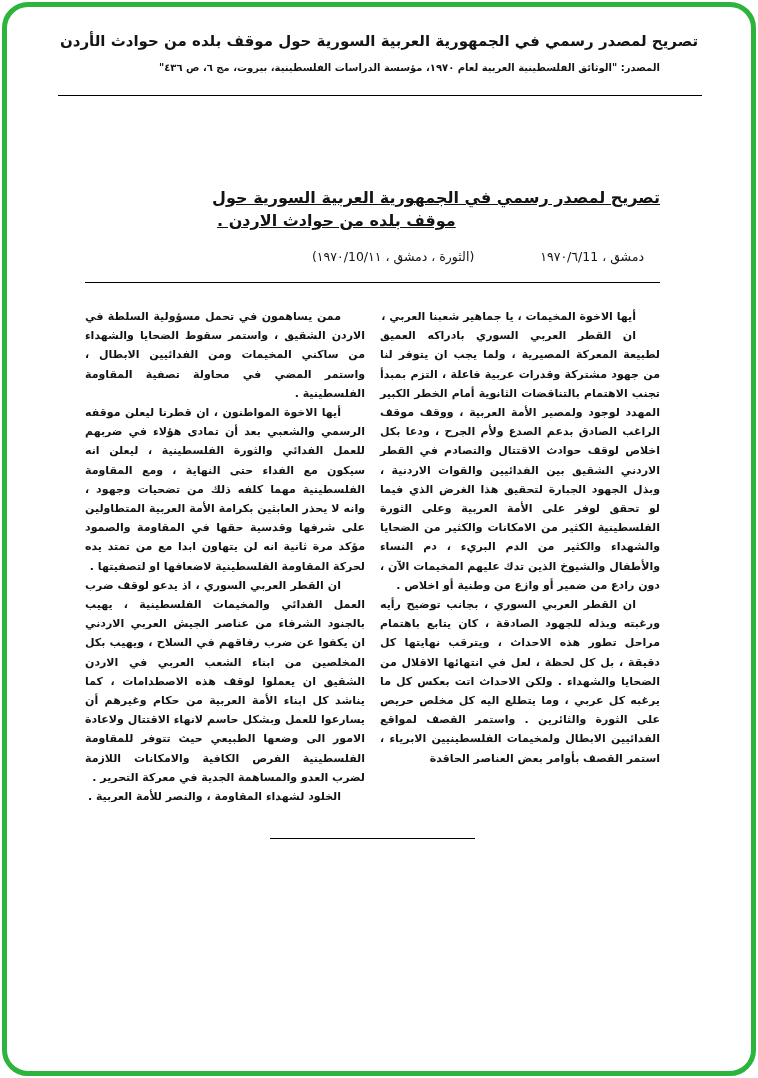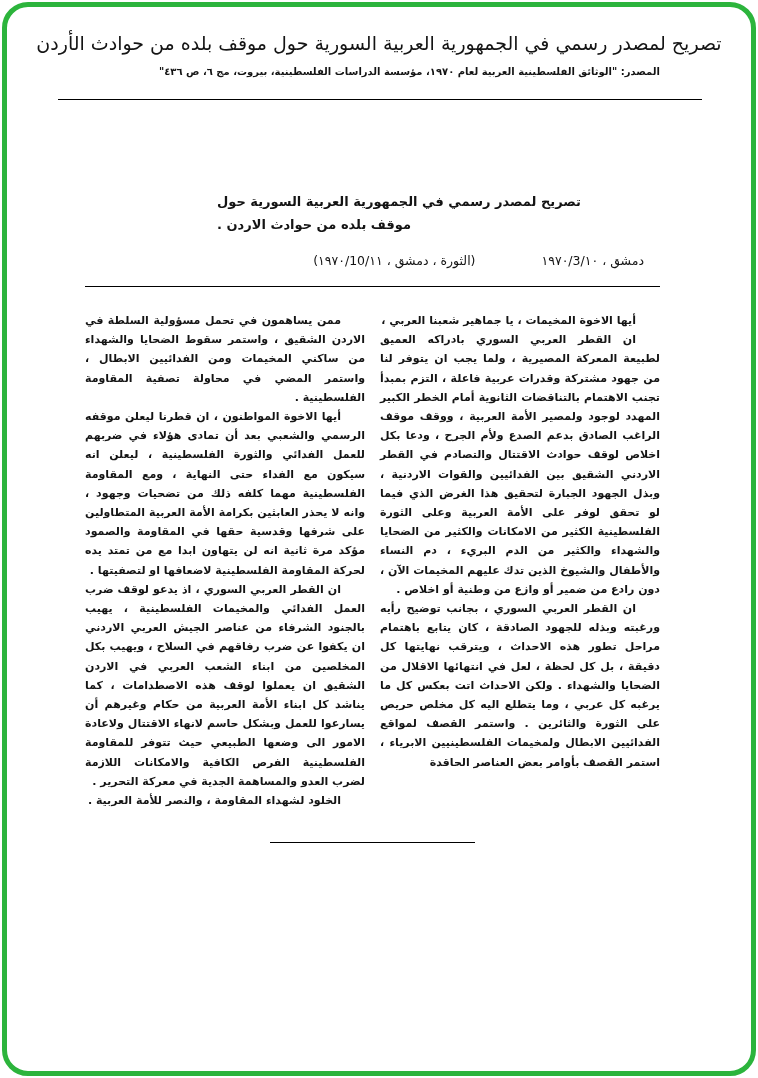--- a/index.html
+++ b/index.html
@@ -24,22 +24,22 @@
     border: 5px solid var(--frame-green);
     border-radius: 26px;
     pointer-events: none;
   }
   .header {
     padding-top: 32px;
     text-align: center;
     direction: rtl;
   }
   .header-title {
-    font-size: 19px;
-    font-weight: normal;
+    font-size: 15px;
+    font-weight: bold;
     letter-spacing: 0.2px;
   }
   .header-source {
     font-size: 10px;
     font-weight: bold;
     margin: 12px 98px 0 98px;
     text-align: right;
     direction: rtl;
   }
   .header-divider {
@@ -50,22 +50,23 @@
   .doc-body {
     margin: 0 98px 0 85px;
     direction: rtl;
   }
   .doc-title {
     margin-top: 90px;
     margin-left: 132px;
     direction: rtl;
     text-align: left;
     font-weight: bold;
-    font-size: 13px;
+    font-size: 16px;
     line-height: 23px;
+    text-decoration: underline;
   }
   .doc-title .title-line { white-space: nowrap; }
   .dateline {
     margin-top: 17px;
     direction: rtl;
     display: flex;
     gap: 66px;
     padding-right: 16px;
     font-size: 12.5px;
   }
@@ -111,21 +112,21 @@
   <div class="header-divider"></div>
 
   <div class="doc-body">
 
     <div class="doc-title">
       <div class="title-line">تصريح لمصدر رسمي في الجمهورية العربية السورية حول</div>
       <div class="title-line">موقف بلده من حوادث الاردن .</div>
     </div>
 
     <div class="dateline">
-      <span>دمشق ، ١٩٧٠/3/١٠</span>
+      <span>دمشق ، ١٩٧٠/٦/11</span>
       <span>(الثورة ، دمشق ، ١٩٧٠/10/١١)</span>
     </div>
 
     <div class="body-divider"></div>
 
     <div class="columns">
       <div class="col">
         <p>أيها الاخوة المخيمات ، يا جماهير شعبنا العربي ،</p>
         <p>ان القطر العربي السوري بادراكه العميق لطبيعة المعركة المصيرية ، ولما يجب ان يتوفر لنا من جهود مشتركة وقدرات عربية فاعلة ، التزم بمبدأ تجنب الاهتمام بالتناقضات الثانوية أمام الخطر الكبير المهدد لوجود ولمصير الأمة العربية ، ووقف موقف الراغب الصادق بدعم الصدع ولأم الجرح ، ودعا بكل اخلاص لوقف حوادث الاقتتال والتصادم في القطر الاردني الشقيق بين الفدائيين والقوات الاردنية ، وبذل الجهود الجبارة لتحقيق هذا الغرض الذي فيما لو تحقق لوفر على الأمة العربية وعلى الثورة الفلسطينية الكثير من الامكانات والكثير من الضحايا والشهداء والكثير من الدم البريء ، دم النساء والأطفال والشيوخ الذين تدك عليهم المخيمات الآن ، دون رادع من ضمير أو وازع من وطنية أو اخلاص .</p>
         <p>ان القطر العربي السوري ، بجانب توضيح رأيه ورغبته وبذله للجهود الصادقة ، كان يتابع باهتمام مراحل تطور هذه الاحداث ، ويترقب نهايتها كل دقيقة ، بل كل لحظة ، لعل في انتهائها الاقلال من الضحايا والشهداء . ولكن الاحداث اتت بعكس كل ما يرغبه كل عربي ، وما يتطلع اليه كل مخلص حريص على الثورة والثائرين . واستمر القصف لمواقع الفدائيين الابطال ولمخيمات الفلسطينيين الابرياء ، استمر القصف بأوامر بعض العناصر الحاقدة</p>

